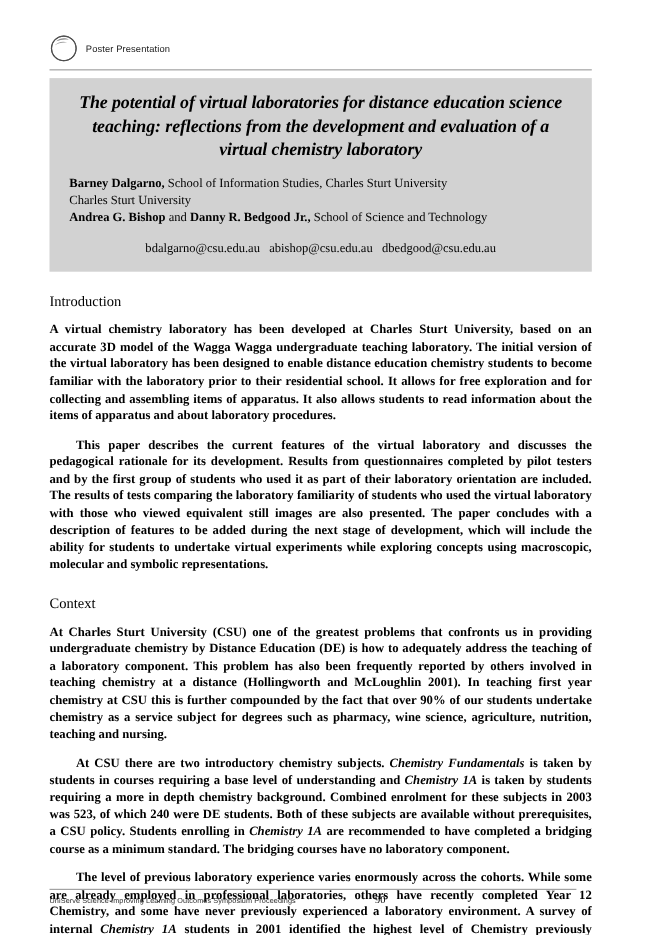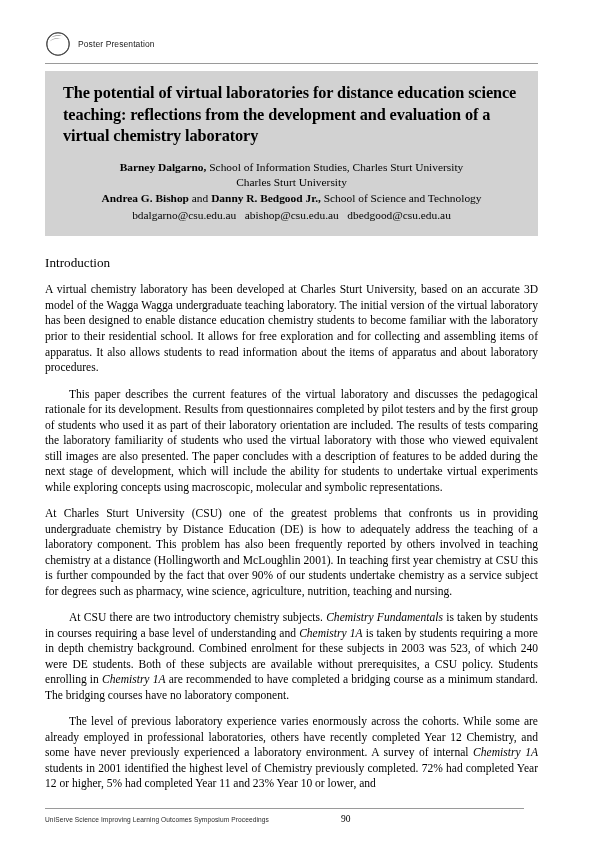--- a/index.html
+++ b/index.html
@@ -54,52 +54,54 @@
   
   .title-panel {
     background: #d2d2d2;
     margin-top: 7px;
     padding: 11px 18px 13px 18px;
     box-sizing: border-box;
   }
   .doc-title {
     font-size: 16.3px;
     font-weight: bold;
+    text-align: center;
     line-height: 1.32;
     margin: 0;
     letter-spacing: -0.1px;
+    font-style: italic;
   }
   .authors {
     margin-top: 13px;
-    text-align: center;
     font-size: 11.4px;
     line-height: 1.38;
   }
   .authors .ln { display: block; }
   .authors b { font-weight: bold; }
   .emails {
-    margin-top: 1px;
+    margin-top: 12px;
     text-align: center;
     font-size: 11.4px;
     line-height: 1.38;
     white-space: pre;
   }
 
   
   .section-heading {
     font-size: 13.2px;
     font-weight: normal;
     margin: 19px 0 0 0;
   }
   p.body-text {
     font-size: 11.55px;
     line-height: 1.345;
     text-align: justify;
     margin: 11px 0 0 0;
     text-indent: 0;
+    font-weight: bold;
   }
   p.body-text.indented { text-indent: 24px; }
   p.body-text i { font-style: italic; }
 
   
   .footer {
     position: absolute;
     left: 45px;
     right: 59px;
     bottom: 26px;
@@ -157,20 +159,21 @@
       </span>
     </div>
 
     <div class="emails">bdalgarno@csu.edu.au   abishop@csu.edu.au   dbedgood@csu.edu.au</div>
   </div>
 
   <h2 class="section-heading">Introduction</h2>
   <p class="body-text">A virtual chemistry laboratory has been developed at Charles Sturt University, based on an accurate 3D model of the Wagga Wagga undergraduate teaching laboratory. The initial version of the virtual laboratory has been designed to enable distance education chemistry students to become familiar with the laboratory prior to their residential school. It allows for free exploration and for collecting and assembling items of apparatus. It also allows students to read information about the items of apparatus and about laboratory procedures.</p>
   <p class="body-text indented">This paper describes the current features of the virtual laboratory and discusses the pedagogical rationale for its development. Results from questionnaires completed by pilot testers and by the first group of students who used it as part of their laboratory orientation are included. The results of tests comparing the laboratory familiarity of students who used the virtual laboratory with those who viewed equivalent still images are also presented. The paper concludes with a description of features to be added during the next stage of development, which will include the ability for students to undertake virtual experiments while exploring concepts using macroscopic, molecular and symbolic representations.</p>
 
+  <h2 class="section-heading">Context</h2>
   <p class="body-text">At Charles Sturt University (CSU) one of the greatest problems that confronts us in providing undergraduate chemistry by Distance Education (DE) is how to adequately address the teaching of a laboratory component. This problem has also been frequently reported by others involved in teaching chemistry at a distance (Hollingworth and McLoughlin 2001). In teaching first year chemistry at CSU this is further compounded by the fact that over 90% of our students undertake chemistry as a service subject for degrees such as pharmacy, wine science, agriculture, nutrition, teaching and nursing.</p>
   <p class="body-text indented"><span>At CSU there are two introductory chemistry subjects.  </span><i>Chemistry Fundamentals</i><span> is taken by students in courses requiring a base level of understanding and </span><i>Chemistry 1A</i><span> is taken by students requiring a more in depth chemistry background. Combined enrolment for these subjects in 2003 was 523, of which 240 were DE students.  Both of these subjects are available without prerequisites, a CSU policy.  Students enrolling in </span><i>Chemistry 1A</i><span> are recommended to have completed a bridging course as a minimum standard. The bridging courses have no laboratory component.</span></p>
   <p class="body-text indented"><span>The level of previous laboratory experience varies enormously across the cohorts.  While some are already employed in professional laboratories, others have recently completed Year 12 Chemistry, and some have never previously experienced a laboratory environment.   A survey of internal </span><i>Chemistry 1A</i><span> students in 2001 identified the highest level of Chemistry previously completed.  72% had completed Year 12 or higher, 5% had completed Year 11 and 23% Year 10 or lower, and</span></p>
 
   <div class="footer">
     <div class="footer-rule"></div>
     <div class="footer-row">
       <span class="footer-note">UniServe Science Improving Learning Outcomes Symposium Proceedings</span>
       <span class="footer-page">90</span>
     </div>

